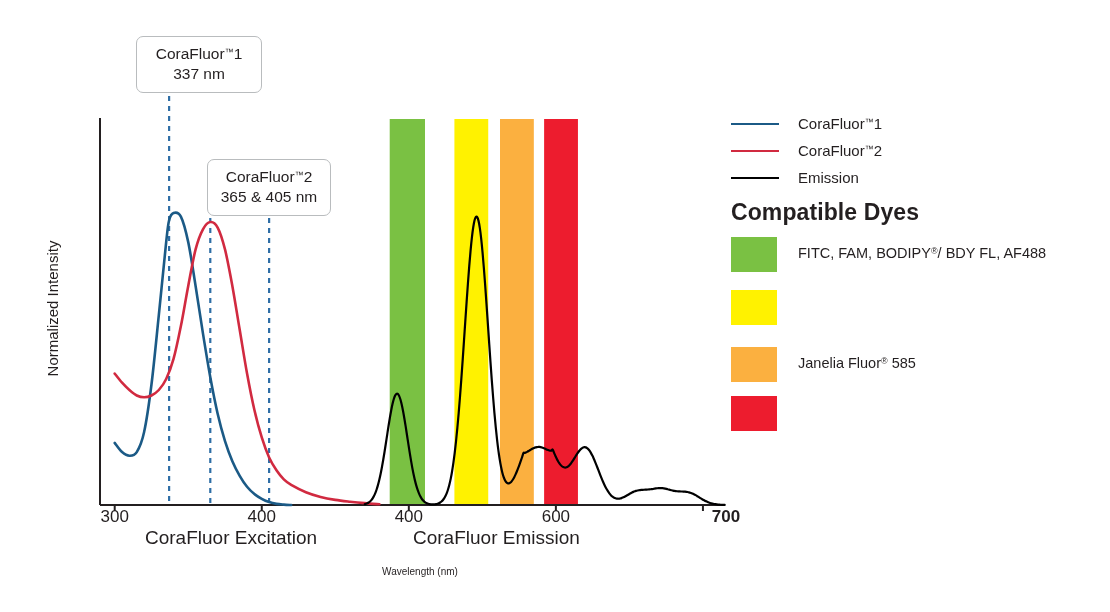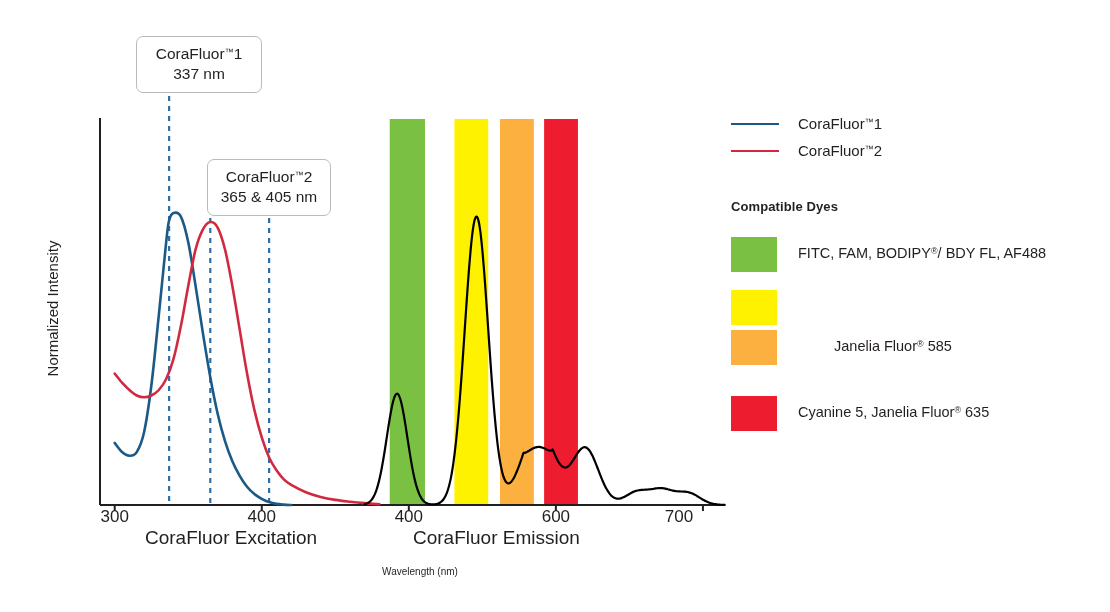--- a/index.html
+++ b/index.html
@@ -75,21 +75,21 @@
     white-space: nowrap;
   }
   .legend-label sup {
     font-size: 9px;
     vertical-align: 0.45em;
   }
   #dyes-title {
     position: absolute;
     left: 731px;
     top: 199px;
-    font-size: 13px;
+    font-size: 23px;
     font-weight: bold;
     color: #231f20;
     letter-spacing: 0.1px;
   }
   .dye-row {
     position: absolute;
     left: 731px;
     display: flex;
     align-items: flex-start;
     justify-content: space-between;
@@ -106,21 +106,21 @@
     color: #231f20;
     padding-top: 7px;
     white-space: nowrap;
   }
   .dye-label sup {
     font-size: 9px;
     vertical-align: 0.42em;
   }
   #dye-row-0 { top: 237px; }
   #dye-row-1 { top: 290px; }
-  #dye-row-2 { top: 330px; gap: 36px; }
+  #dye-row-2 { top: 347px; }
   #dye-row-3 { top: 396px; }
 
   .axis-tick-label {
     position: absolute;
     font-size: 17px;
     color: #231f20;
     text-align: center;
     width: 60px;
     margin-left: -30px;
     top: 507px;
@@ -200,20 +200,24 @@
 
   <div class="legend" id="legend">
       <div class="legend-row">
         <span class="legend-swatch-line" style="border-top-color: rgb(27, 90, 134);"></span>
         <span class="legend-label">CoraFluor<sup>™</sup>1</span>
       </div>
       <div class="legend-row">
         <span class="legend-swatch-line" style="border-top-color: rgb(209, 42, 64);"></span>
         <span class="legend-label">CoraFluor<sup>™</sup>2</span>
       </div>
+      <div class="legend-row">
+        <span class="legend-swatch-line" style="border-top-color: rgb(0, 0, 0);"></span>
+        <span class="legend-label">Emission</span>
+      </div>
     </div>
 
   <div id="dyes-title">Compatible Dyes</div>
   <div id="dye-list">
       <div class="dye-row" id="dye-row-0">
         <span class="dye-swatch" style="background: rgb(122, 193, 67);"></span>
         <span class="dye-label">
           <div>FITC, FAM, BODIPY<sup>®</sup>/ BDY FL, AF488</div>
         </span>
       </div>
@@ -223,32 +227,29 @@
         </span>
       </div>
       <div class="dye-row" id="dye-row-2">
         <span class="dye-swatch" style="background: rgb(251, 176, 64);"></span>
         <span class="dye-label">
           <div>Janelia Fluor<sup>®</sup> 585</div>
         </span>
       </div>
       <div class="dye-row" id="dye-row-3">
         <span class="dye-swatch" style="background: rgb(237, 28, 46);"></span>
-        <span class="dye-label">
-          <div>Cyanine 5, Janelia Fluor<sup>®</sup> 635</div>
-        </span>
       </div>
     </div>
 
   <div id="tick-labels">
       <div class="axis-tick-label" style="left: 114.706px;">300</div>
       <div class="axis-tick-label" style="left: 261.765px;">400</div>
       <div class="axis-tick-label" style="left: 408.824px;">400</div>
       <div class="axis-tick-label" style="left: 555.882px;">600</div>
-      <div class="axis-tick-label" style="left: 679px;">700</div>
+      <div class="axis-tick-label" style="left: 726px; font-weight: bold;">700</div>
     </div>
 
   <div class="axis-sublabel" id="sublabel-exc">CoraFluor Excitation</div>
   <div class="axis-sublabel" id="sublabel-emi">CoraFluor Emission</div>
 
   <div id="axis-title">Wavelength (nm)</div>
   <div id="ylabel">Normalized Intensity</div>
 
 </div>
 

